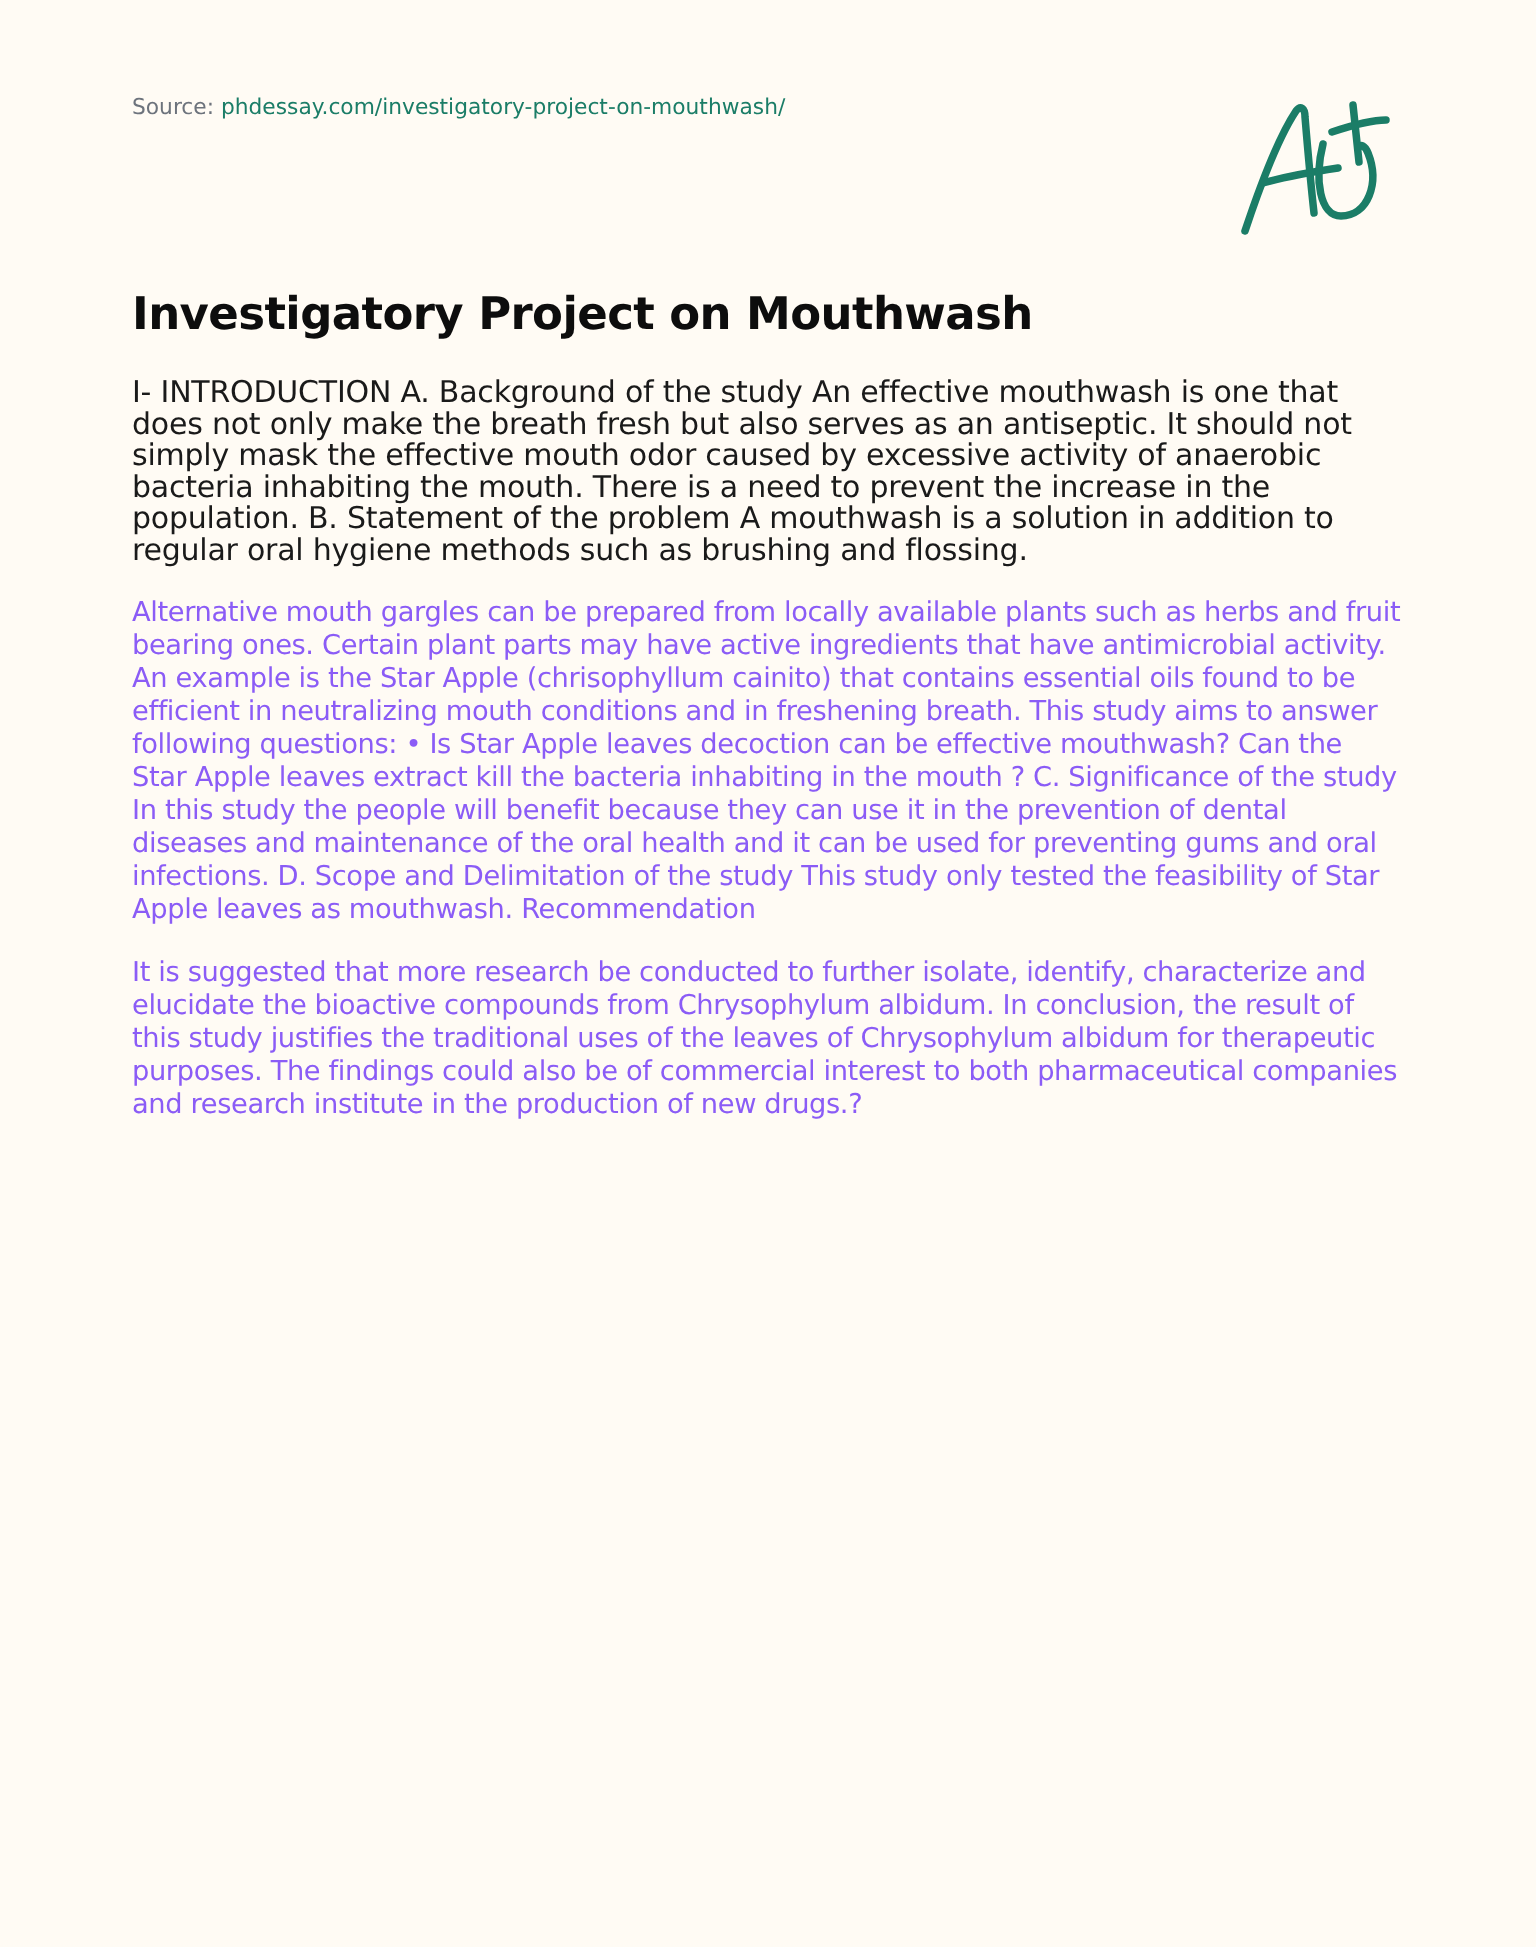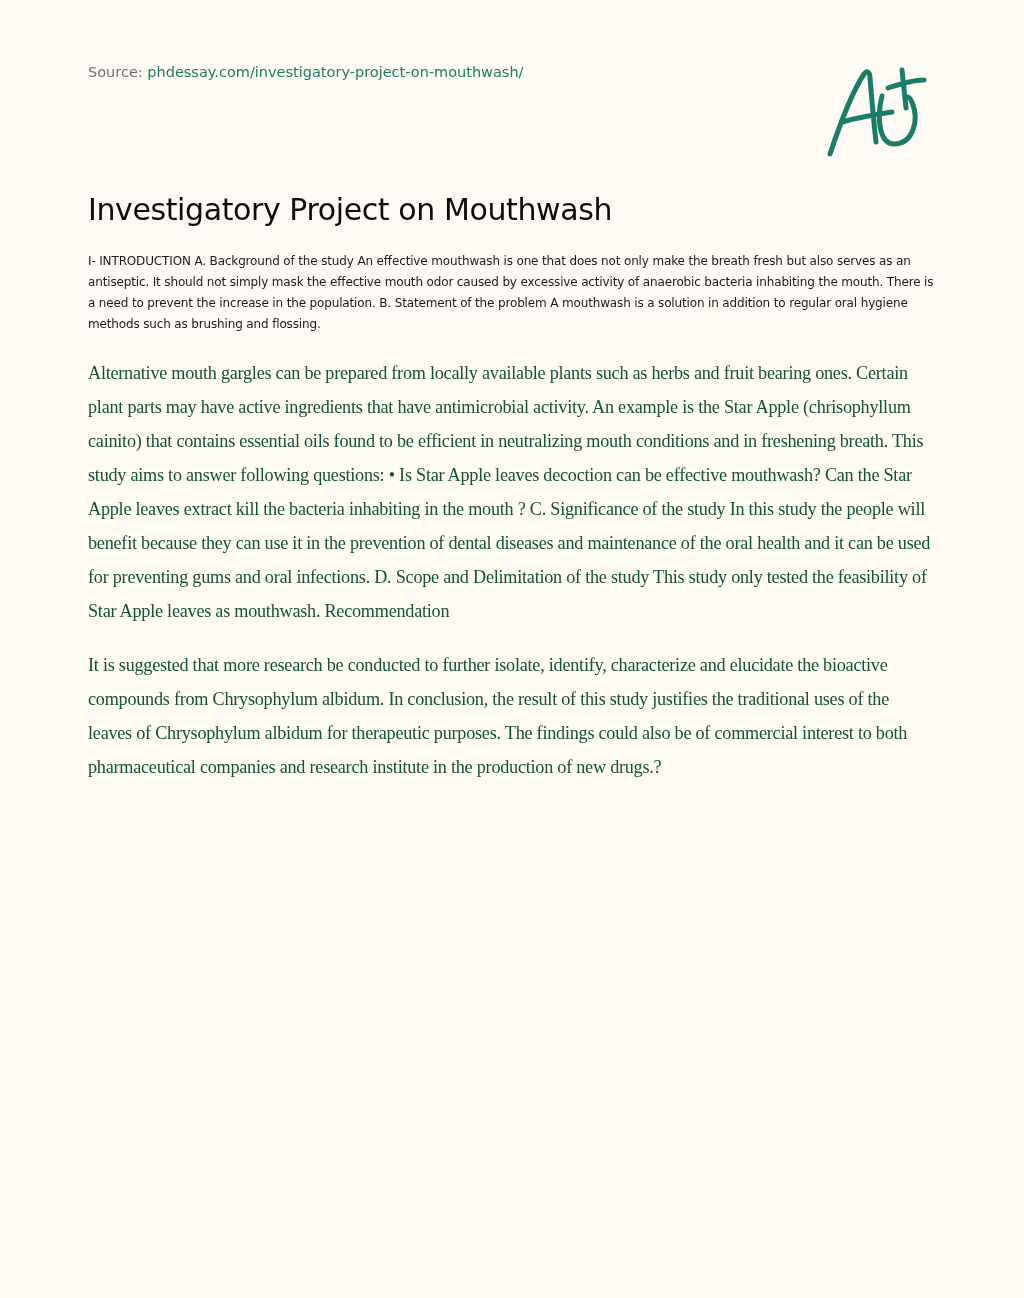--- a/index.html
+++ b/index.html
@@ -45,46 +45,45 @@
       top: 62px;
       width: 110px;
       height: 100px;
     }
     .title {
       position: absolute;
       left: 88px;
       top: 190px;
       margin: 0;
       font-size: 30px;
-      font-weight: normal;
+      font-weight: bold;
       color: #0d0d0d;
       letter-spacing: -0.4px;
       line-height: 40px;
       width: 860px;
     }
     .content {
       position: absolute;
       left: 88px;
       top: 251px;
       width: 848px;
     }
     .p-small {
-      font-size: 12px;
+      font-size: 20px;
       line-height: 21px;
       margin: 0 0 21px 0;
       color: #1a1a1a;
       letter-spacing: -0.15px;
     }
     .p-large {
       font-size: 18.2px;
-      line-height: 34px;
+      line-height: 22px;
       margin: 0 0 20px 0;
-      color: #14532d;
+      color: #8b5cf6;
       letter-spacing: -0.25px;
-      font-family: Liberation Serif, serif;
     }
   </style>
 </head>
 <body>
 
 <div class="header">
   <div class="source">
     <span>Source: </span><a>phdessay.com/investigatory-project-on-mouthwash/</a>
   </div>
 </div>

